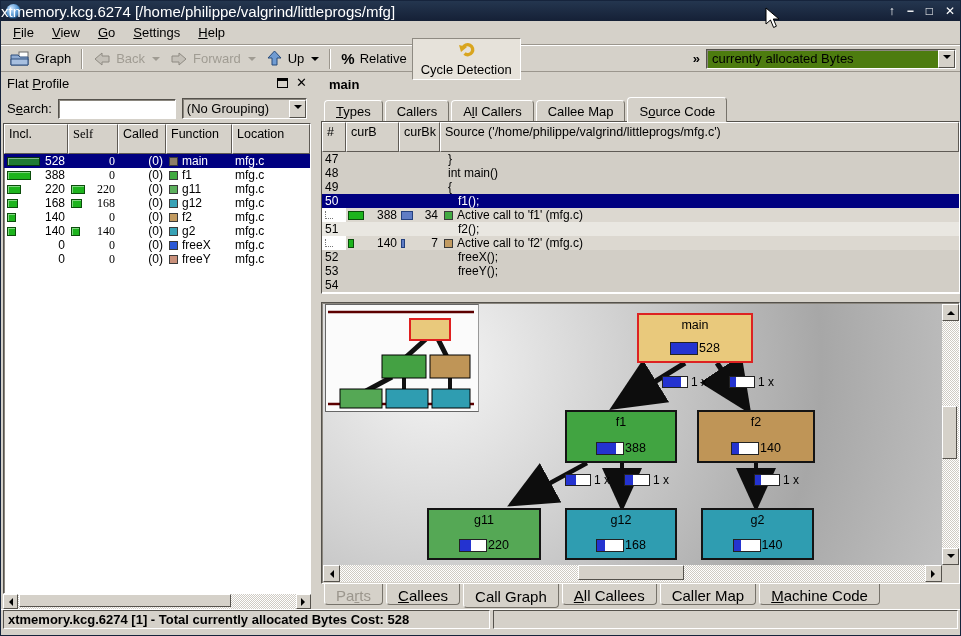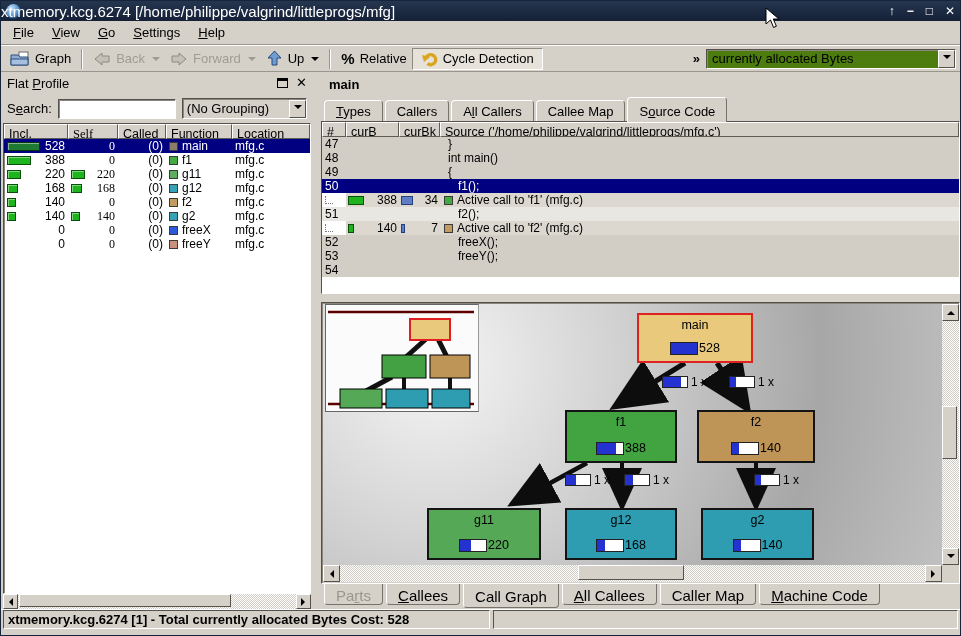--- a/index.html
+++ b/index.html
@@ -21,21 +21,21 @@
   
   #menubar{height:24px;display:flex;align-items:center;padding-left:3px;border-bottom:1px solid #9b968d;background:#d5d1c9;}
   .menu-item{padding:2px 9px;}
   
   #toolbar{height:27px;display:flex;align-items:center;padding:0 4px;border-top:1px solid #fff;border-bottom:1px solid #9b968d;background:#d5d1c9;}
   .tbtn{display:flex;align-items:center;gap:5px;padding:2px 5px;white-space:nowrap;}
   .tbtn.disabled{color:#a09c93;}
   .tsep{width:2px;height:20px;border-left:1px solid #9b968d;border-right:1px solid #fff;margin:0 5px;flex:none;}
   .dd{width:0;height:0;border:4px solid transparent;border-top-color:#000;margin-top:4px;margin-left:2px;}
   .dd.dis{border-top-color:#a09c93;}
-  #cycle-btn{background:#e6e2da;border:1px solid;border-color:#8e8a82 #fff #fff #8e8a82;padding:2px 8px;}
+  #cycle-btn{background:#e6e2da;border:1px solid;border-color:#8e8a82 #fff #fff #8e8a82;padding:2px 8px;flex-direction:column;}
   #overflow-chevron{margin-left:auto;font-weight:bold;padding:0 6px;}
   #event-combo{width:250px;height:20px;border:1px solid;border-color:#55524c #fff #fff #55524c;background:#4d7c0f;display:flex;align-items:center;box-shadow:inset 1px 1px 0 #8a867e;}
   #event-combo .combo-text{flex:1;padding:0 5px;overflow:hidden;white-space:nowrap;}
   .combo-btn{width:17px;height:18px;background:#d5d1c9;border:1px solid;border-color:#fff #55524c #55524c #fff;display:flex;align-items:center;justify-content:center;flex:none;}
   .combo-btn .dd{margin:0;}
   .pct{font-weight:bold;font-size:15px;}
   
   #main-area{display:flex;height:537px;}
   #left-panel{width:312px;flex:none;display:flex;flex-direction:column;}
   #v-splitter{width:8px;flex:none;}
@@ -45,21 +45,21 @@
   #dock-header .title{flex:1;}
   #dock-float{width:11px;height:10px;border:1px solid #000;position:relative;margin-right:8px;}
   #dock-float::before{content:"";position:absolute;left:0;top:0;right:0;height:2px;background:#000;}
   #dock-close{font-weight:bold;font-size:13px;line-height:10px;}
   #search-row{height:29px;display:flex;align-items:center;padding:0 6px;gap:6px;}
   #search-input{width:118px;height:20px;background:#fff;border:1px solid;border-color:#55524c #fff #fff #55524c;box-shadow:inset 1px 1px 0 #8a867e;}
   #group-combo{flex:1;height:21px;border:1px solid;border-color:#55524c #fff #fff #55524c;background:#d5d1c9;display:flex;align-items:center;box-shadow:inset 1px 1px 0 #8a867e;}
   #group-combo .combo-text{flex:1;padding:0 4px;white-space:nowrap;overflow:hidden;}
   #fp-frame{flex:1;margin:0 2px;border:1px solid;border-color:#55524c #fff #fff #55524c;background:#fff;overflow:hidden;box-shadow:inset 1px 1px 0 #8a867e;display:flex;flex-direction:column;}
   .hrow{display:flex;flex:none;}
-  .hcell{background:#d5d1c9;border:1px solid;border-color:#fff #5f5b55 #5f5b55 #fff;padding:2px 4px;height:15px;white-space:nowrap;overflow:hidden;font-size:12.5px;}
+  .hcell{background:#d5d1c9;border:1px solid;border-color:#fff #5f5b55 #5f5b55 #fff;padding:2px 4px;height:30px;white-space:nowrap;overflow:hidden;font-size:12.5px;}
   .fp-col-incl{width:64px;}.fp-col-self{width:50px;font-family:Liberation Serif, serif;}.fp-col-called{width:48px;}.fp-col-fn{width:66px;}.fp-col-loc{flex:1;min-width:0;}
   .fp-row{display:flex;height:14px;align-items:center;font-size:12px;}
   .fp-row.selected{background:#000080;color:#fff;}
   .c{display:flex;align-items:center;padding:0 3px;overflow:hidden;flex:none;}
   .c .num{margin-left:auto;}
   .mini-bar{height:9px;background:#1db41d;border:1px solid #0b4d0b;box-shadow:inset 1px 1px 0 rgba(255,255,255,.45);flex:none;}
   .mini-bar.sel{background:#1f7a33;border-color:#06340f;}
   .sq{width:9px;height:9px;border:1px solid #3a3a3a;margin-right:4px;flex:none;}
   .fn-name{overflow:hidden;white-space:nowrap;}
   

